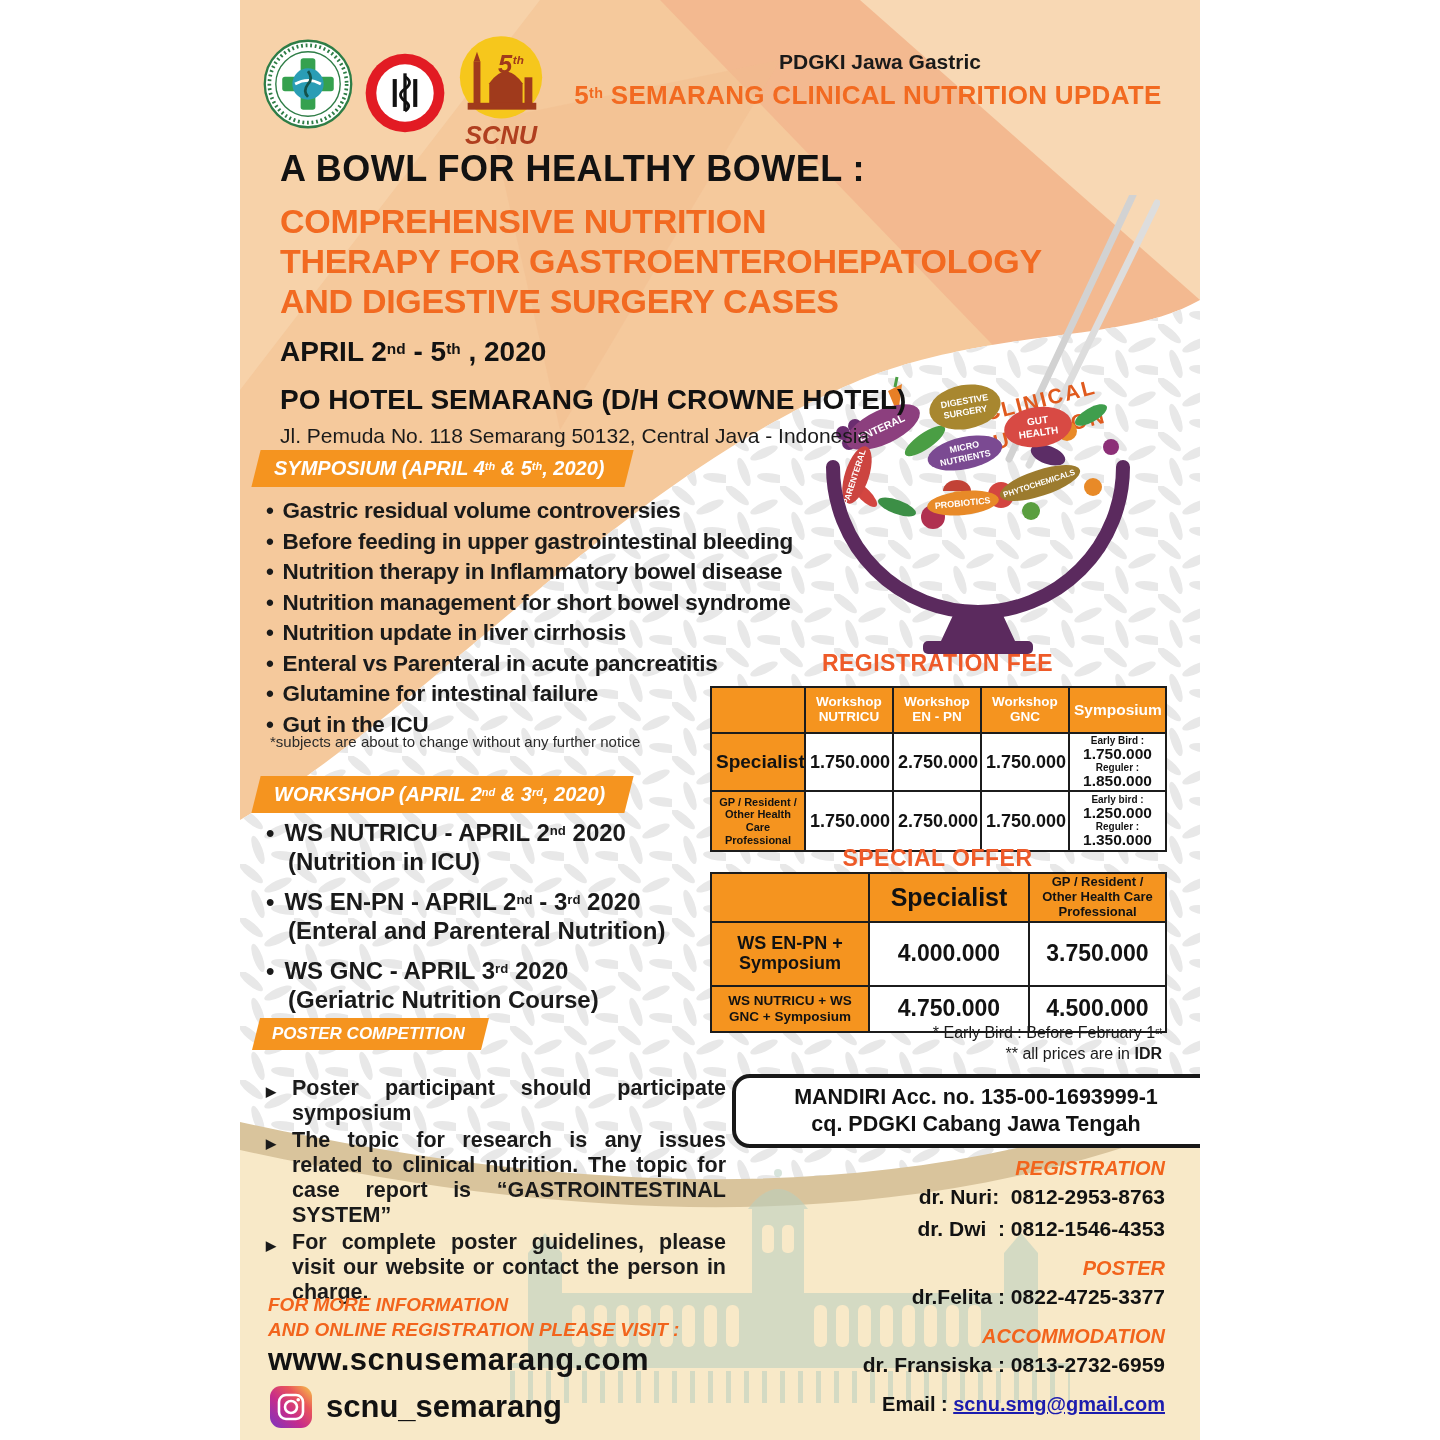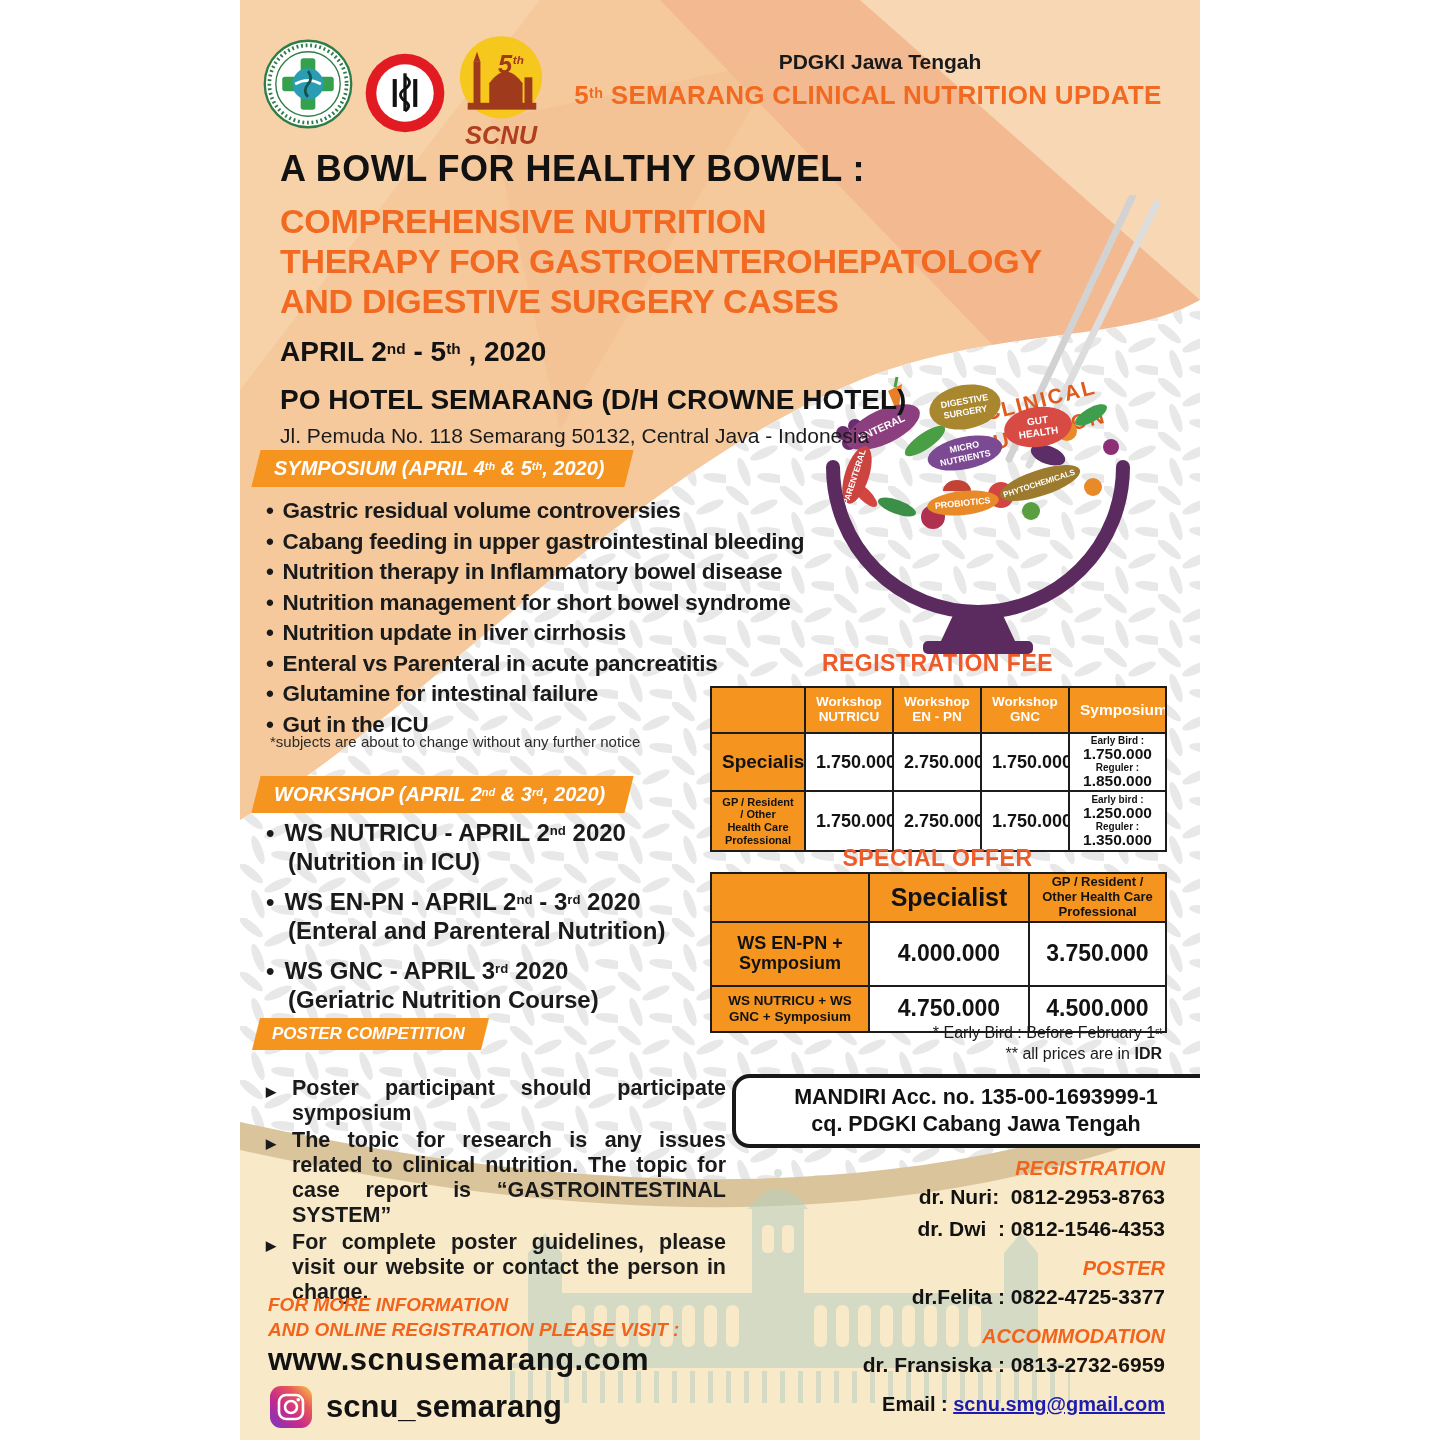--- a/index.html
+++ b/index.html
@@ -43,21 +43,21 @@
   
   .pc-list{left:26px;top:1076px;width:460px;list-style:none;margin:0;padding:0;}
   .pc-list li{font-size:21.5px;font-weight:bold;color:#1a1a1a;line-height:25px;text-align:justify;padding-left:26px;position:relative;margin-bottom:2px;}
   .pc-list li::before{content:"▶";font-size:13px;position:absolute;left:0;top:3px;}
 
   
   .sec-title{width:455px;left:470px;text-align:center;color:#ee5a28;font-weight:800;font-size:23px;letter-spacing:.5px;}
 
   
   table.tbl{position:absolute;border-collapse:collapse;table-layout:fixed;background:#ffffff;}
-  table.tbl td{border:2px solid #1c1c1c;text-align:center;vertical-align:middle;padding:1px 10px;overflow:hidden;}
+  table.tbl td{border:2px solid #1c1c1c;text-align:center;vertical-align:middle;padding:1px 4px;overflow:hidden;}
   .reg{left:470px;top:686px;width:455px;}
   .reg tr.hrow{height:46px;}
   .reg .hcell{background:#f5941f;color:#ffffff;font-weight:bold;font-size:13.5px;line-height:1.1;}
   .reg .hcell.sym{font-size:15.5px;}
   .reg .rlabel{background:#f5941f;color:#121212;font-weight:bold;}
   .reg .rlabel.big{font-size:19px;}
   .reg .rlabel.small{font-size:11px;line-height:1.15;}
   .reg .val{font-size:18px;font-weight:bold;color:#121212;}
   .symcell{padding:0;}
   .tier-label{font-size:10px;font-weight:bold;color:#121212;line-height:11px;}
@@ -238,21 +238,21 @@
       <polygon points="22,28 25.5,18 29,28"></polygon>
       <path d="M38,50 Q55,26 72,50 L72,72 L38,72 Z"></path>
       <rect x="74" y="44" width="8" height="28"></rect>
       <rect x="16" y="70" width="70" height="7"></rect>
     </g>
     <text x="47" y="40" font-family="Liberation Sans, sans-serif" font-size="26" font-weight="bold" fill="#a03a1c" font-style="italic">5</text>
     <text x="62" y="30" font-family="Liberation Sans, sans-serif" font-size="12" font-weight="bold" fill="#a03a1c" font-style="italic">th</text>
     <text x="50" y="112" text-anchor="middle" font-family="Liberation Sans, sans-serif" font-size="26" font-weight="bold" font-style="italic" fill="#b03f1f">SCNU</text>
   </svg>
 
-  <div class="abs org-line">PDGKI Jawa Tengah</div>
+  <div class="abs org-line">PDGKI Jawa Gastric</div>
   <div class="abs event-line">
     <span>5</span><sup class="sup">th</sup><span> SEMARANG CLINICAL NUTRITION UPDATE</span>
   </div>
 
   <div class="abs t1">A BOWL FOR HEALTHY BOWEL :</div>
   <div class="abs t2">
     <div>COMPREHENSIVE NUTRITION</div>
     <div>THERAPY FOR GASTROENTEROHEPATOLOGY</div>
     <div>AND DIGESTIVE SURGERY CASES</div>
   </div>
@@ -262,21 +262,21 @@
   <div class="abs venue">PO HOTEL SEMARANG (D/H CROWNE HOTEL)</div>
   <div class="abs address">Jl. Pemuda No. 118 Semarang 50132, Central Java - Indonesia</div>
 
   <div class="banner banner-sym">
     <span class="banner-inner">
       <span>SYMPOSIUM (APRIL 4</span><sup class="sup">th</sup><span> &amp; 5</span><sup class="sup">th</sup><span>, 2020)</span>
     </span>
   </div>
   <ul class="abs sym-list">
     <li>Gastric residual volume controversies</li>
-    <li>Cabang feeding in upper gastrointestinal bleeding</li>
+    <li>Before feeding in upper gastrointestinal bleeding</li>
     <li>Nutrition therapy in Inflammatory bowel disease</li>
     <li>Nutrition management for short bowel syndrome</li>
     <li>Nutrition update in liver cirrhosis</li>
     <li>Enteral vs Parenteral in acute pancreatitis</li>
     <li>Glutamine for intestinal failure</li>
     <li>Gut in the ICU</li>
   </ul>
   <div class="abs footnote">*subjects are about to change without any further notice</div>
 
   <div class="banner banner-ws">

